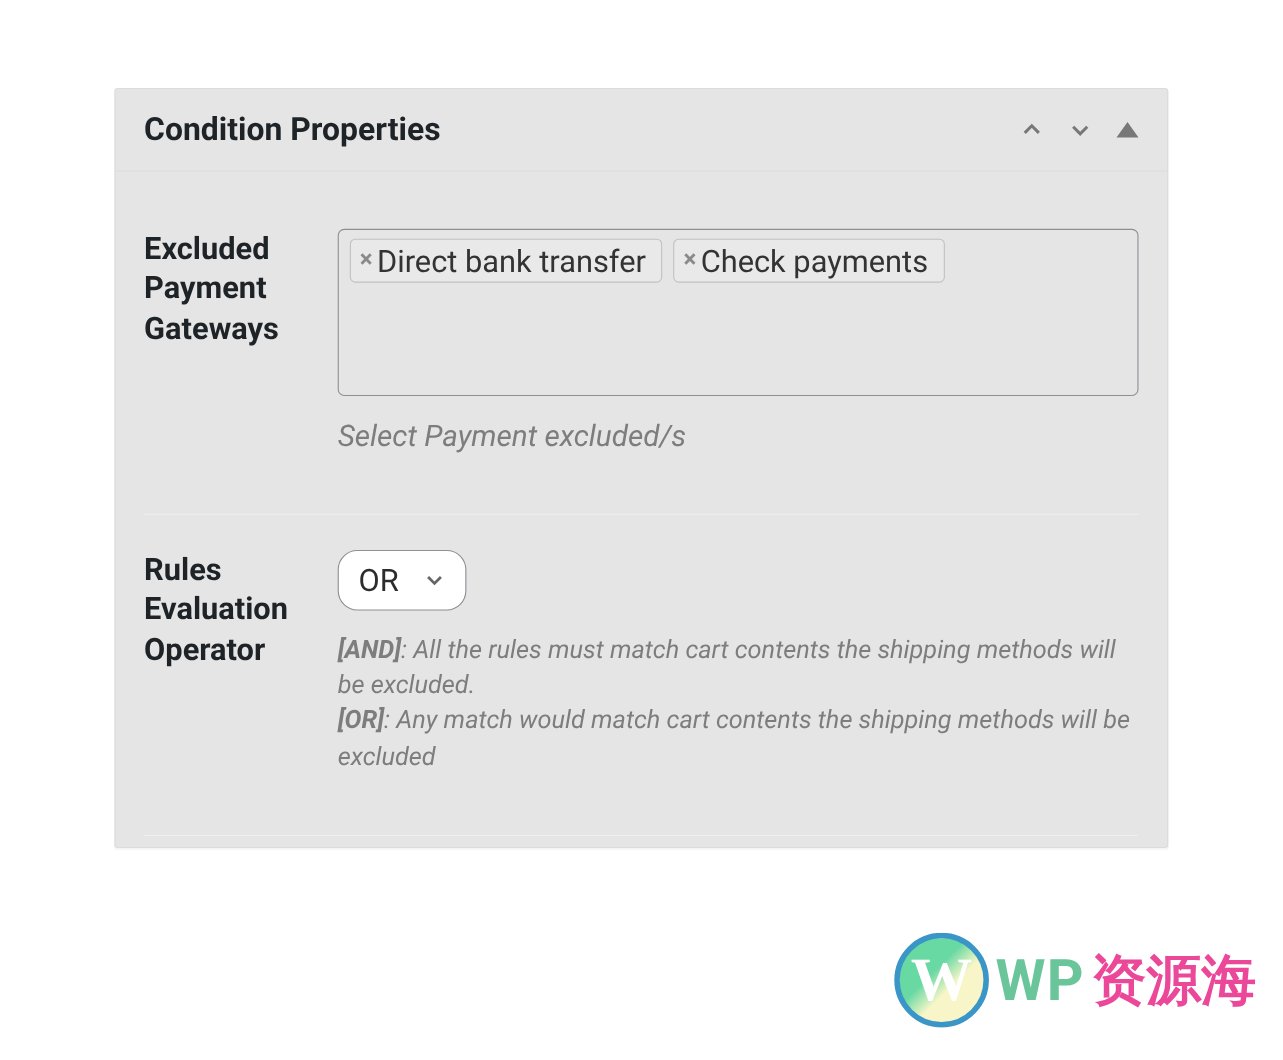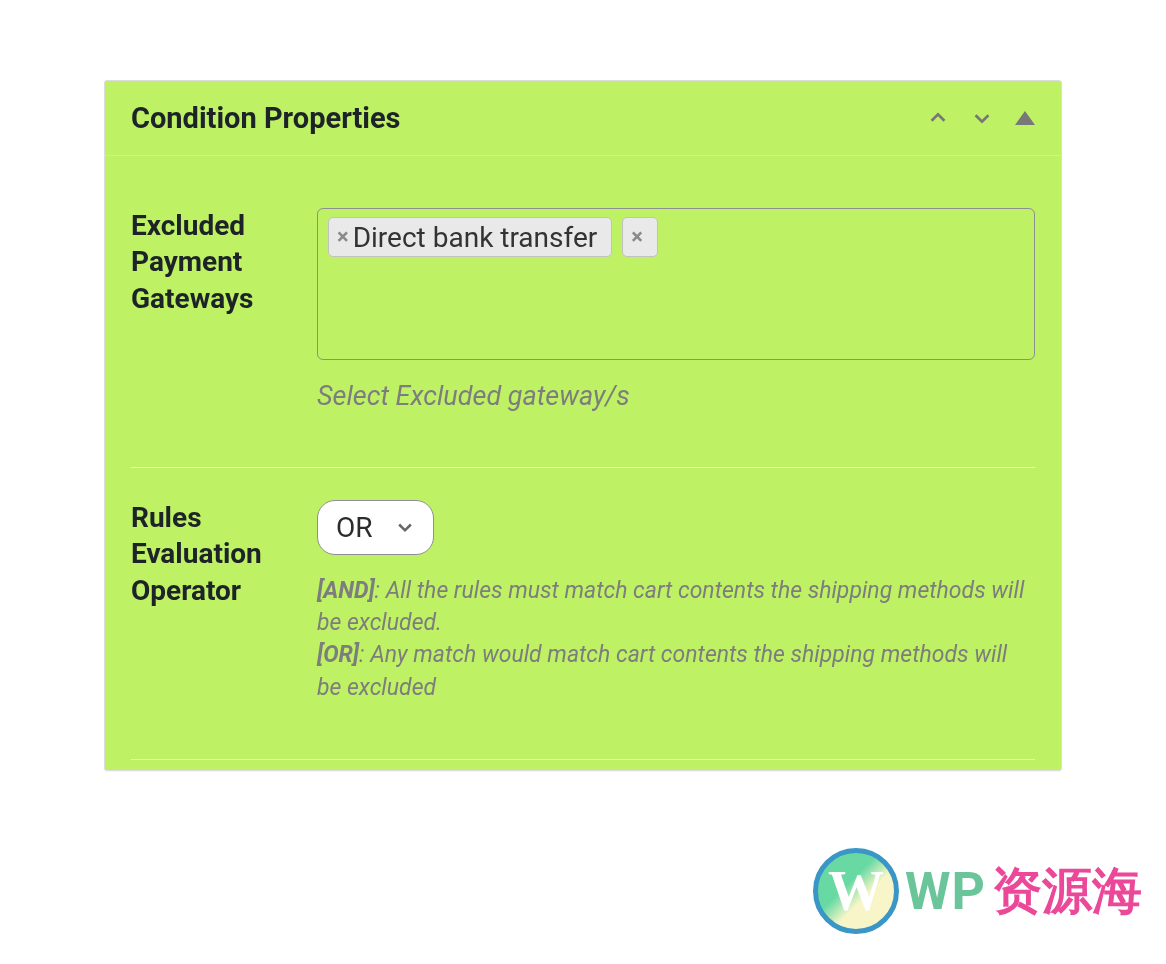--- a/index.html
+++ b/index.html
@@ -8,21 +8,21 @@
       padding: 0;
     }
     body {
       font-family: -apple-system, BlinkMacSystemFont, "Segoe UI", Roboto, sans-serif;
       background: #ffffff;
       padding: 80px 104px;
     }
     .panel {
       border: 1px solid #dcdcde;
       border-radius: 3px;
-      background: #bef264;
+      background: #e5e5e5;
       box-shadow: 0 1px 1px rgba(0,0,0,0.04);
     }
     .panel-header {
       display: flex;
       align-items: center;
       justify-content: space-between;
       padding: 20px 26px;
       border-bottom: 1px solid #dcdcde;
     }
     .panel-title {
@@ -57,21 +57,20 @@
       border-left: 10px solid transparent;
       border-right: 10px solid transparent;
       border-bottom: 14px solid #787878;
       cursor: pointer;
     }
     .panel-body {
       padding: 26px 26px 10px 26px;
     }
     .field-row {
       display: flex;
-      gap: 10px;
       border-bottom: 1px solid #eee;
       padding-bottom: 55px;
       padding-top: 32px;
     }
     .field-row:first-child {
       padding-top: 26px;
     }
     .field-label {
       flex: 0 0 176px;
       font-size: 28px;
@@ -221,23 +220,24 @@
     <div class="field-row">
       <div class="field-label">Excluded Payment Gateways</div>
       <div class="field-input">
         <div class="tag-box">
           <span class="tag">
             <span class="tag-remove">×</span>
             <span>Direct bank transfer</span>
           </span>
           <span class="tag">
             <span class="tag-remove">×</span>
+            <span>Check payments</span>
           </span>
         </div>
-        <div class="hint">Select Excluded gateway/s</div>
+        <div class="hint">Select Payment excluded/s</div>
       </div>
     </div>
 
     <div class="field-row">
       <div class="field-label">Rules Evaluation Operator</div>
       <div class="field-input">
         <div class="select-box">
           <span>OR</span>
           <span class="select-chevron">
             <svg viewBox="0 0 24 24">

